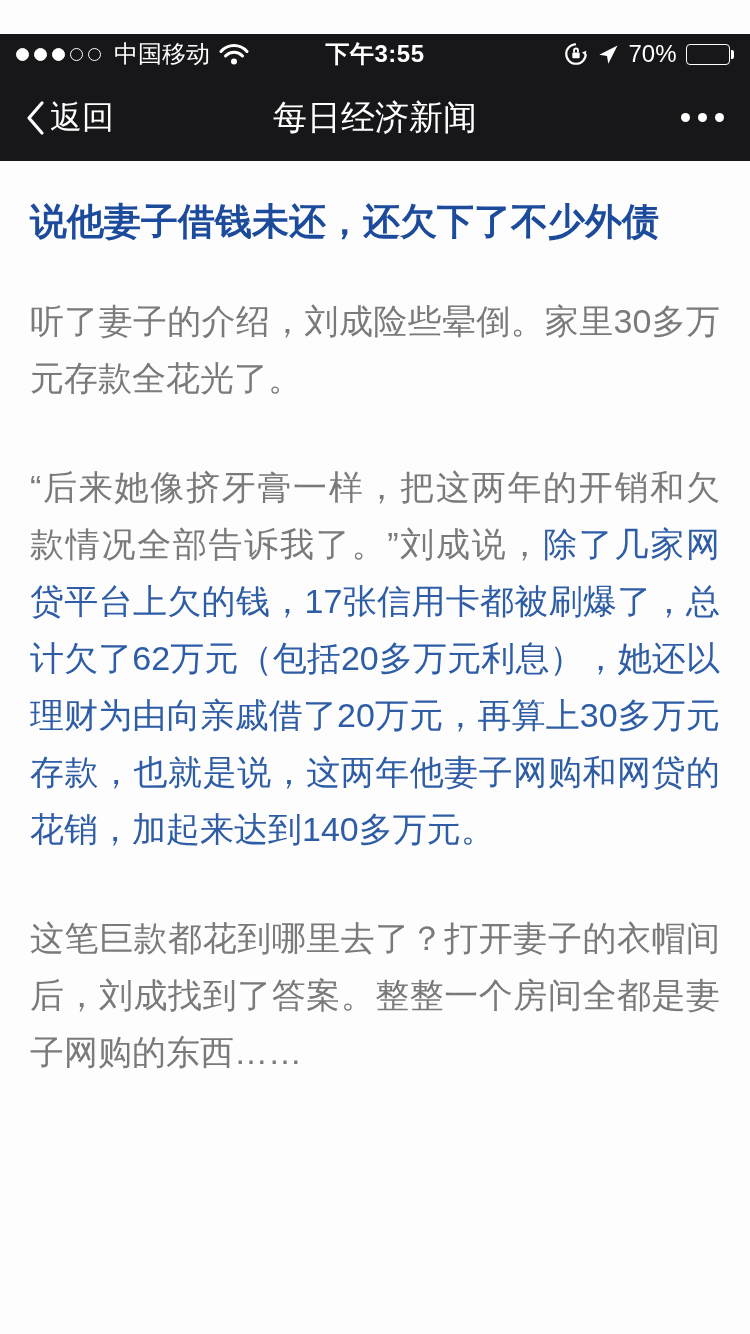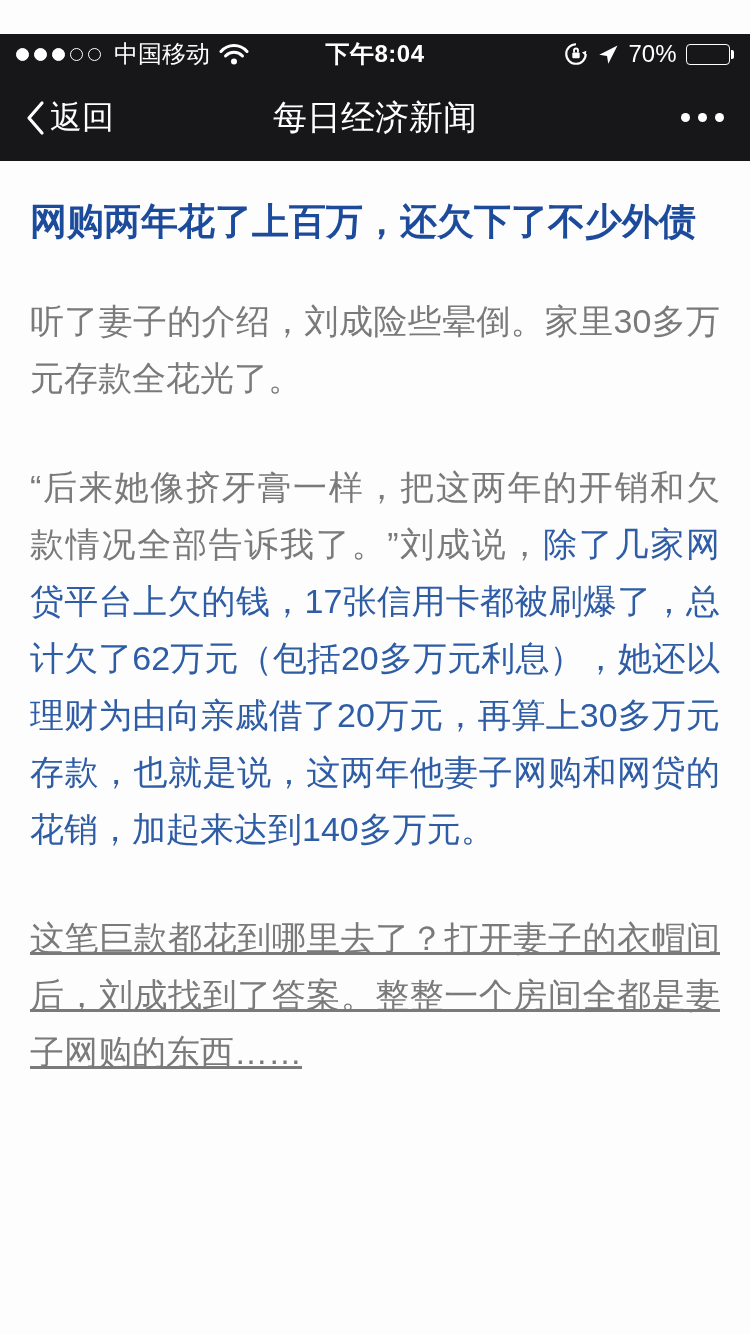--- a/index.html
+++ b/index.html
@@ -32,21 +32,21 @@
   .nav-back{display:flex;align-items:center;gap:4px;font-size:32px;color:#fff;cursor:pointer;}
   .nav-title{position:absolute;left:50%;transform:translateX(-50%);font-size:34px;font-weight:400;color:#fff;white-space:nowrap;}
   .nav-more{margin-left:auto;display:flex;align-items:center;gap:8px;cursor:pointer;padding:10px 2px;}
   .nav-more i{width:9px;height:9px;border-radius:50%;background:#fff;display:inline-block;}
 
   
   .content{flex:1 1 auto;background:var(--content-bg);overflow:hidden;}
   .article{padding:36px 30px 24px;}
   .headline{font-size:37px;line-height:50px;font-weight:700;color:var(--headline-blue);margin:0 0 46px;}
   .article p{font-size:34px;line-height:57px;color:var(--body-gray);margin:0 0 52px;text-align:justify;}
-  .article p:last-child{margin-bottom:0;text-decoration:underline;}
+  .article p:last-child{margin-bottom:0;}
   .article .hl{color:var(--highlight-blue);}
 </style>
 </head>
 <body>
 
 <div class="screen">
 
   <header class="topbar">
 
     <div class="status-bar">
@@ -58,21 +58,21 @@
             <span class="dot"></span>
             <span class="dot"></span>
           </span>
         <span>中国移动</span>
         <svg width="30" height="23" viewBox="0 0 30 22">
           <path d="M2 8 C5.5 4 10 2 15 2 C20 2 24.5 4 28 8" fill="none" stroke="#fff" stroke-width="3" stroke-linecap="round"></path>
           <path d="M6.5 12.5 C9 10 11.8 8.8 15 8.8 C18.2 8.8 21 10 23.5 12.5" fill="none" stroke="#fff" stroke-width="3" stroke-linecap="round"></path>
           <circle cx="15" cy="18" r="3" fill="#fff"></circle>
         </svg>
       </div>
-      <div class="sb-time">下午8:04</div>
+      <div class="sb-time">下午3:55</div>
       <div class="sb-right">
         <svg width="26" height="26" viewBox="0 0 24 24">
           <path d="M12 3 a9 9 0 1 0 9 9" fill="none" stroke="#fff" stroke-width="2"></path>
           <path d="M21.5 9 L21 13.5 L17.5 10.5 Z" fill="#fff"></path>
           <rect x="8.6" y="10.5" width="6.8" height="5.5" rx="1" fill="#fff"></rect>
           <path d="M10.2 10.5 v-1.8 a1.8 1.8 0 0 1 3.6 0 v1.8" fill="none" stroke="#fff" stroke-width="1.7"></path>
         </svg>
         <svg width="21" height="21" viewBox="0 0 20 20">
           <path d="M18.6 1.4 L9.8 18.8 L8.6 11.4 L1.2 10.2 Z" fill="#fff"></path>
         </svg>
@@ -98,21 +98,21 @@
         <i></i>
           <i></i>
           <i></i>
       </div>
     </div>
 
   </header>
 
   <main class="content">
     <article class="article">
-      <h1 class="headline">网购两年花了上百万，还欠下了不少外债</h1>
+      <h1 class="headline">说他妻子借钱未还，还欠下了不少外债</h1>
       <div>
           <p><span>听了妻子的介绍，刘成险些晕倒。家里30多万元存款全花光了。</span></p>
           <p><span>“后来她像挤牙膏一样，把这两年的开销和欠款情况全部告诉我了。”刘成说，</span><span class="hl">除了几家网贷平台上欠的钱，17张信用卡都被刷爆了，总计欠了62万元（包括20多万元利息），她还以理财为由向亲戚借了20万元，再算上30多万元存款，也就是说，这两年他妻子网购和网贷的花销，加起来达到140多万元。</span></p>
           <p><span>这笔巨款都花到哪里去了？打开妻子的衣帽间后，刘成找到了答案。整整一个房间全都是妻子网购的东西……</span></p>
         </div>
     </article>
   </main>
 
 </div>
 

